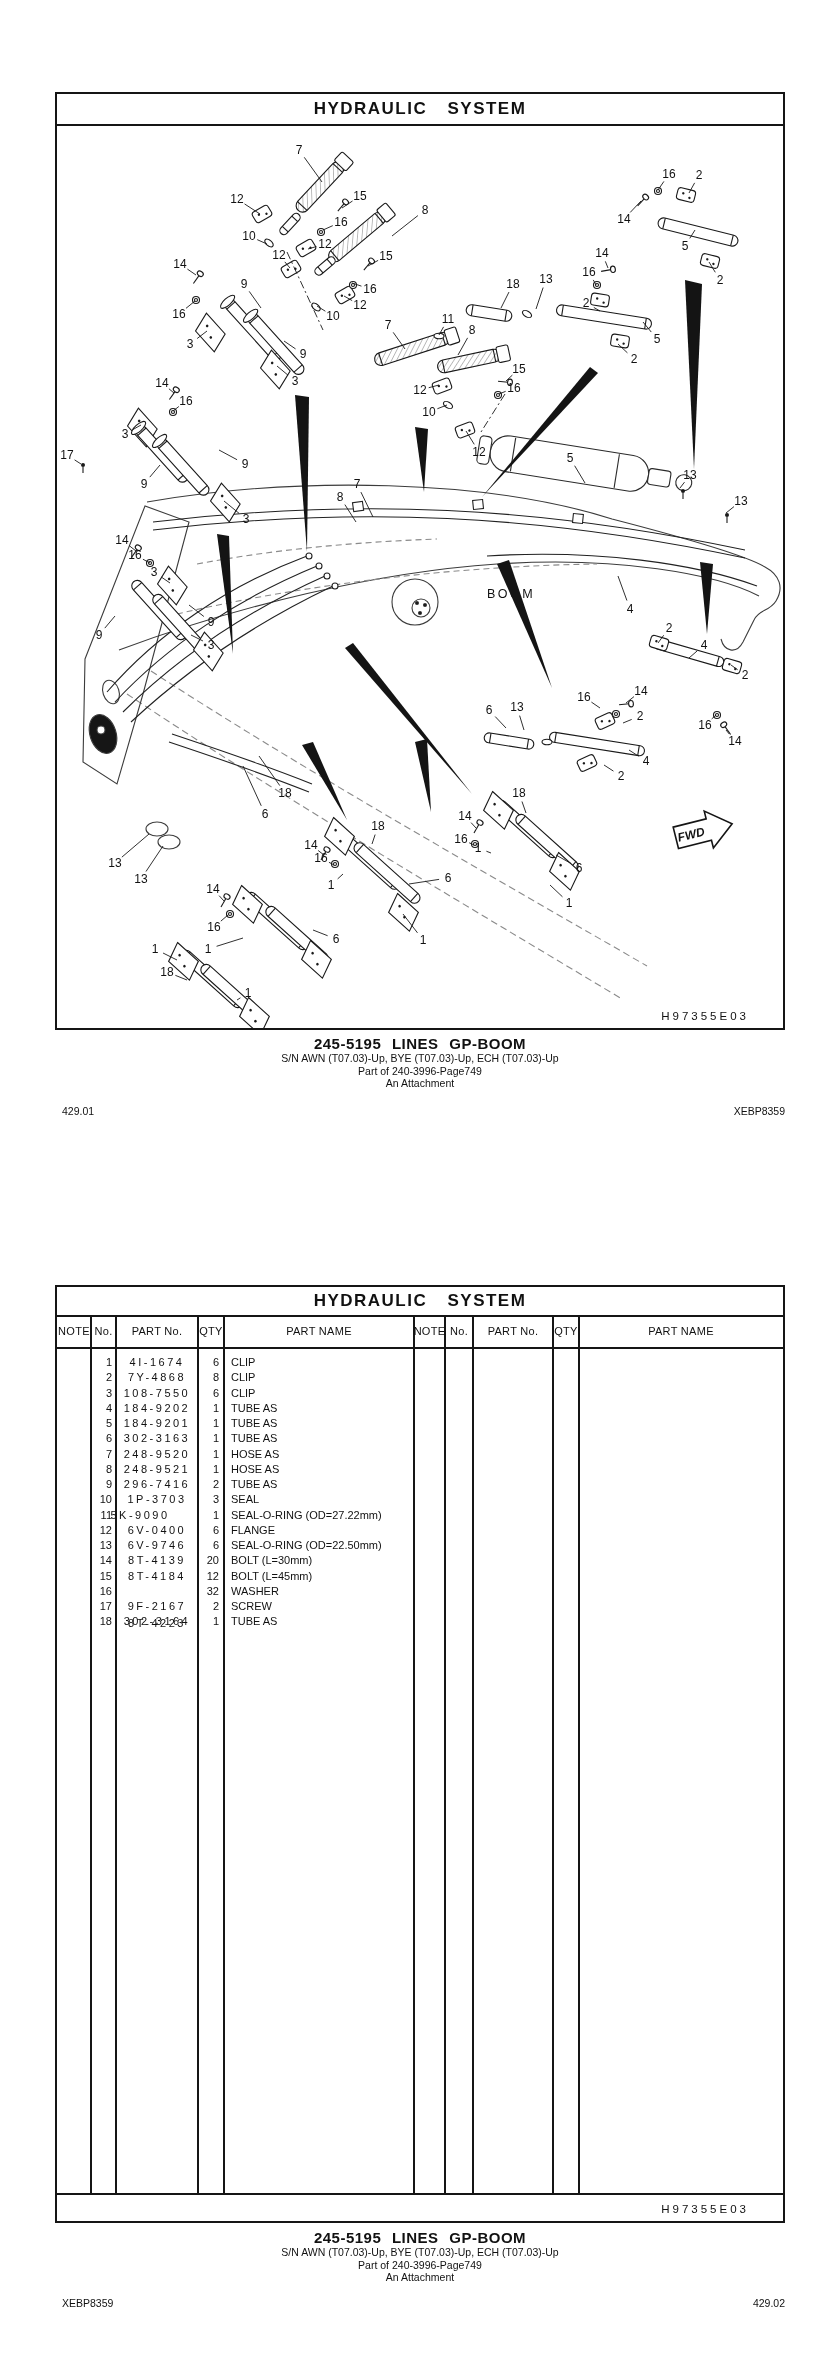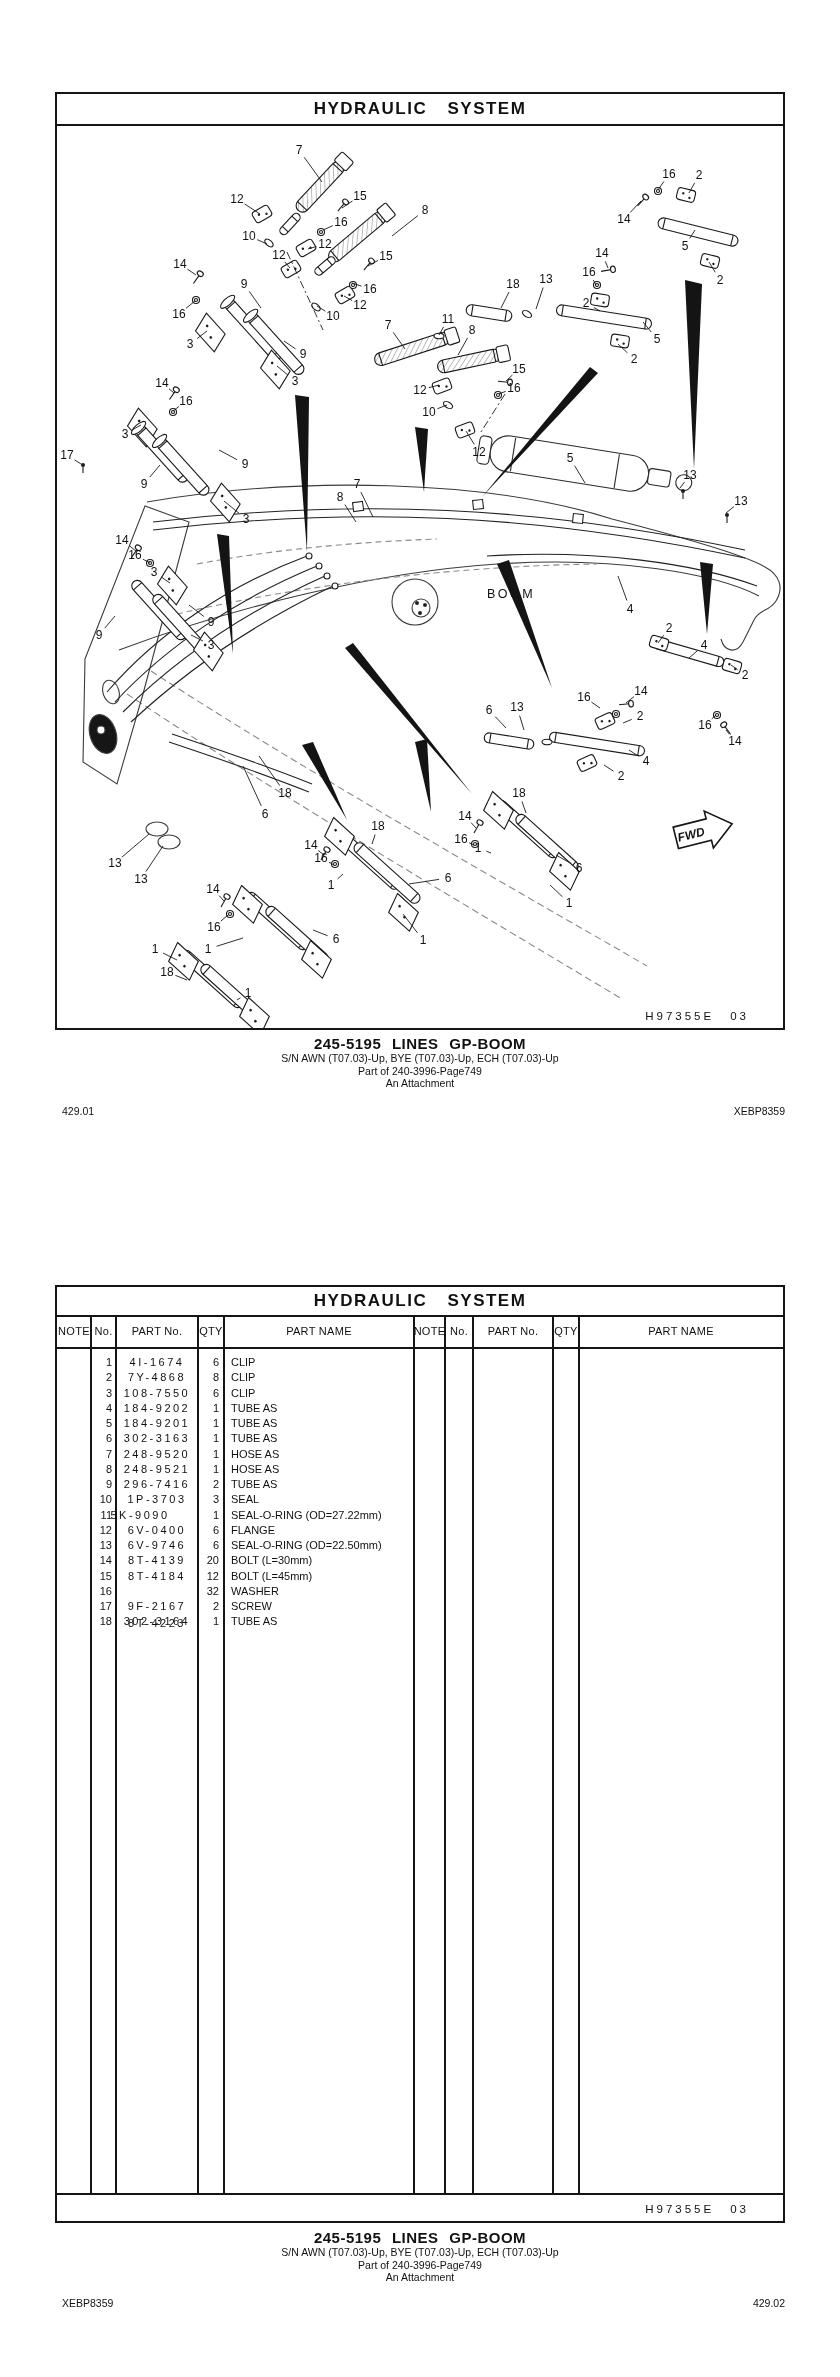--- a/index.html
+++ b/index.html
@@ -4,21 +4,21 @@
 <style>
   html,body{margin:0;padding:0;background:#fff;}
   .sheet{position:relative;width:840px;height:2377px;background:#fff;color:#111;
          font-family:"Liberation Sans",sans-serif;overflow:hidden;}
   .frame{position:absolute;left:55px;width:730px;height:938px;border:2px solid #151515;box-sizing:border-box;background:#fff;}
   .titleband{position:absolute;left:0;top:0;right:0;height:30px;border-bottom:2px solid #151515;
              display:flex;align-items:center;justify-content:center;
              font-size:17px;font-weight:bold;letter-spacing:1.5px;word-spacing:14px;}
   .diag{position:absolute;left:0;top:0;}
   .drawcode{position:absolute;right:34px;bottom:6px;font-size:11.5px;letter-spacing:3px;}
-  .drawcode .rev{margin-left:16px;letter-spacing:3px;}
+  .drawcode .rev{letter-spacing:3px;}
   .cap{position:absolute;left:0;width:840px;text-align:center;line-height:1.08;}
   .cap .t{font-size:15px;font-weight:bold;letter-spacing:0.5px;word-spacing:6px;}
   .cap .s{font-size:10.5px;margin-top:1px;}
   .foot{position:absolute;left:62px;right:55px;font-size:10.5px;}
   .foot .l{position:absolute;left:0;}
   .foot .r{position:absolute;right:0;}
   
   .tbl{position:absolute;left:0;top:30px;right:0;bottom:0;}
   .vline{position:absolute;top:0;width:2px;background:#151515;}
   .hline{position:absolute;left:0;right:0;height:2px;background:#151515;}

